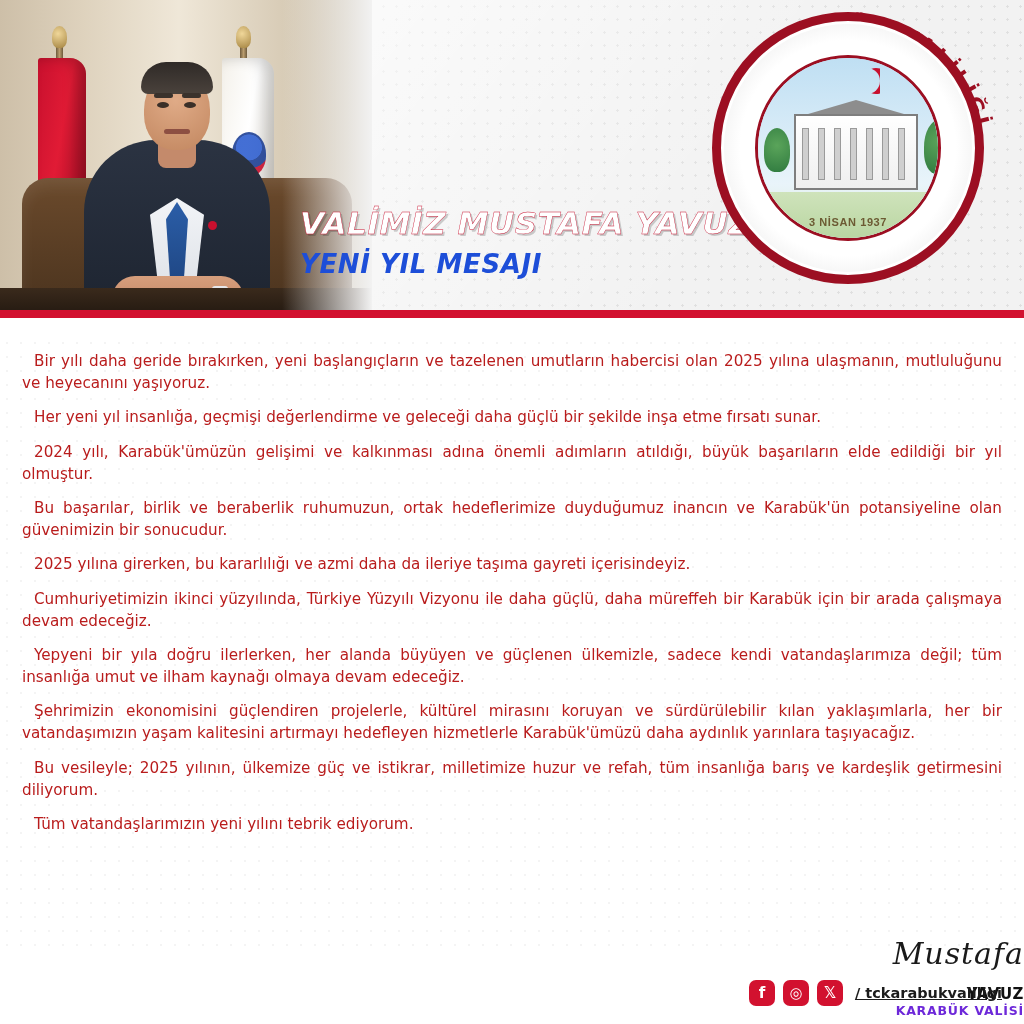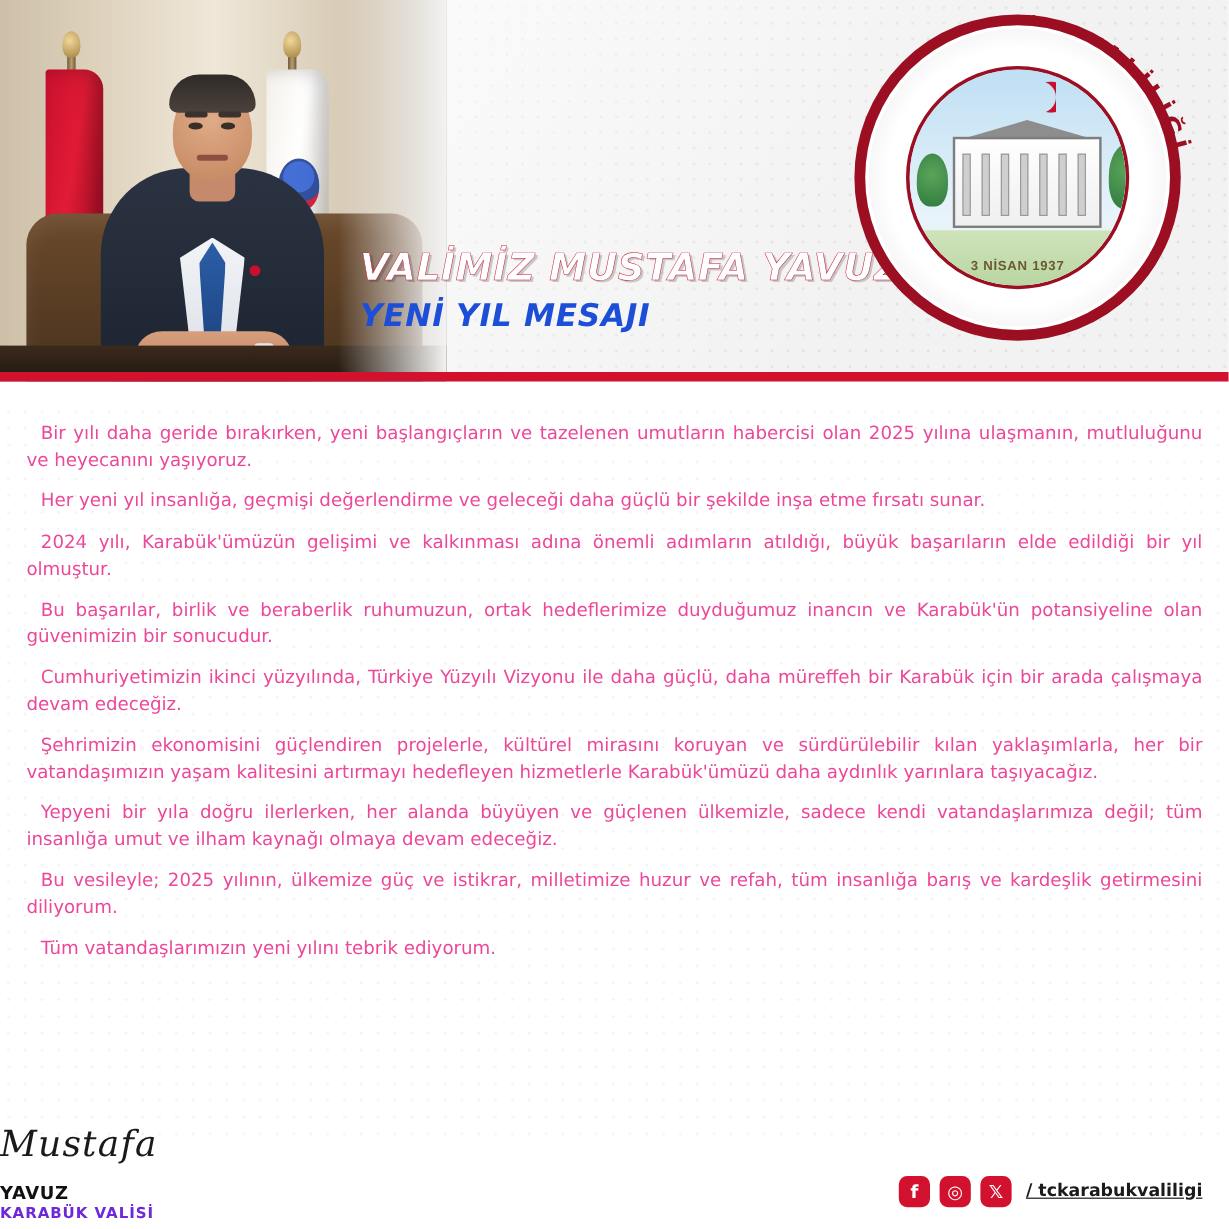--- a/index.html
+++ b/index.html
@@ -255,33 +255,33 @@
     position: absolute; inset: 0;
     background-image: radial-gradient(circle, rgba(170,170,170,.13) 1px, transparent 1.3px);
     background-size: 14px 14px;
     pointer-events: none;
   }
   p.para {
     position: relative;
     font-family: "DejaVu Sans", sans-serif;
     font-size: 15.2px;
     line-height: 1.46;
-    color: #ec4899;
+    color: #b91c1c;
     text-align: justify;
     text-indent: 12px;
     margin: 0 0 12px 0;
   }
 
   
   .footer {
     position: absolute; left: 0; bottom: 0; width: 1024px; height: 72px;
     background: #ffffff;
   }
   .sign {
-    position: absolute; left: 0; right: 0; bottom: 6px; text-align: left;
+    position: absolute; left: 0; right: 0; bottom: 6px; text-align: right;
   }
   .sign-script {
     font-family: "DejaVu Serif", serif;
     font-style: italic; font-size: 30px; color: #1a1a1a;
     letter-spacing: 1px;
     line-height: 1;
   }
   .sign-name {
     margin-top: 16px;
     font-family: "DejaVu Sans", sans-serif;
@@ -398,23 +398,24 @@
   </div>
 
   <div class="divider"></div>
 </div>
 
 <div class="body-wrap">
   <p class="para">Bir yılı daha geride bırakırken, yeni başlangıçların ve tazelenen umutların habercisi olan 2025 yılına ulaşmanın, mutluluğunu ve heyecanını yaşıyoruz.</p>
   <p class="para">Her yeni yıl insanlığa, geçmişi değerlendirme ve geleceği daha güçlü bir şekilde inşa etme fırsatı sunar.</p>
   <p class="para">2024 yılı, Karabük'ümüzün gelişimi ve kalkınması adına önemli adımların atıldığı, büyük başarıların elde edildiği bir yıl olmuştur.</p>
   <p class="para">Bu başarılar, birlik ve beraberlik ruhumuzun, ortak hedeflerimize duyduğumuz inancın ve Karabük'ün potansiyeline olan güvenimizin bir sonucudur.</p>
+  <p class="para">2025 yılına girerken, bu kararlılığı ve azmi daha da ileriye taşıma gayreti içerisindeyiz.</p>
   <p class="para">Cumhuriyetimizin ikinci yüzyılında, Türkiye Yüzyılı Vizyonu ile daha güçlü, daha müreffeh bir Karabük için bir arada çalışmaya devam edeceğiz.</p>
+  <p class="para">Yepyeni bir yıla doğru ilerlerken, her alanda büyüyen ve güçlenen ülkemizle, sadece kendi vatandaşlarımıza değil; tüm insanlığa umut ve ilham kaynağı olmaya devam edeceğiz.</p>
   <p class="para">Şehrimizin ekonomisini güçlendiren projelerle, kültürel mirasını koruyan ve sürdürülebilir kılan yaklaşımlarla, her bir vatandaşımızın yaşam kalitesini artırmayı hedefleyen hizmetlerle Karabük'ümüzü daha aydınlık yarınlara taşıyacağız.</p>
-  <p class="para">Yepyeni bir yıla doğru ilerlerken, her alanda büyüyen ve güçlenen ülkemizle, sadece kendi vatandaşlarımıza değil; tüm insanlığa umut ve ilham kaynağı olmaya devam edeceğiz.</p>
   <p class="para">Bu vesileyle; 2025 yılının, ülkemize güç ve istikrar, milletimize huzur ve refah, tüm insanlığa barış ve kardeşlik getirmesini diliyorum.</p>
   <p class="para">Tüm vatandaşlarımızın yeni yılını tebrik ediyorum.</p>
 
   <div class="footer">
     <div class="sign">
       <div class="sign-script">Mustafa</div>
       <div class="sign-name">YAVUZ</div>
       <div class="sign-role">KARABÜK VALİSİ</div>
     </div>
 

